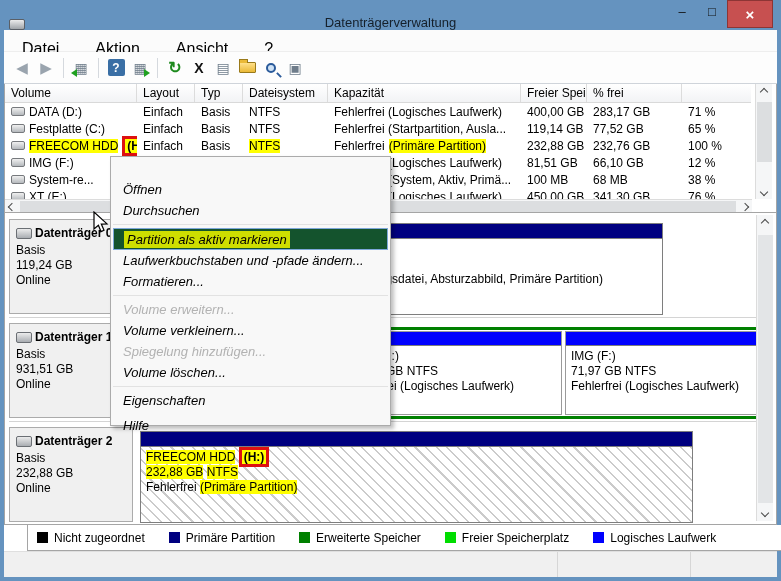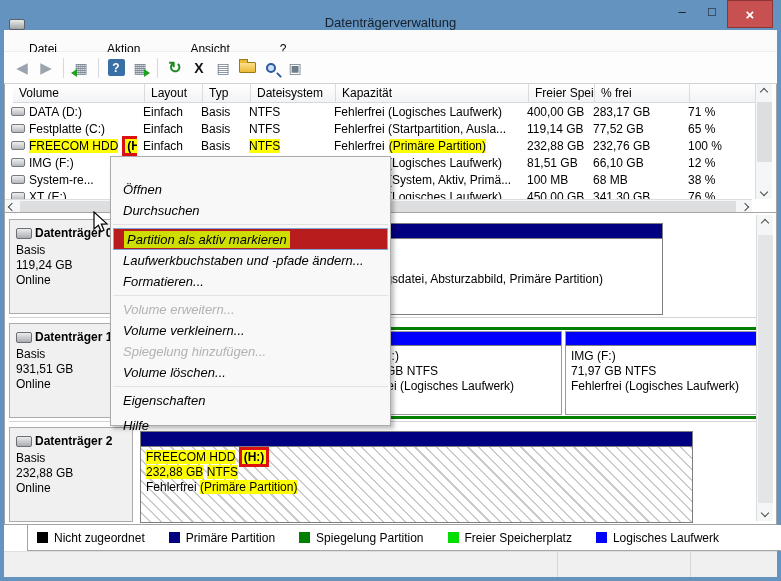--- a/index.html
+++ b/index.html
@@ -10,42 +10,42 @@
   
   .titlebar{position:absolute;left:0;top:0;width:781px;height:30px;display:flex;align-items:flex-end;}
   .appico{width:16px;height:11px;margin-left:9px;background:linear-gradient(#ececec,#9fa4a9);border:1px solid #5a5f66;border-radius:2px;}
   .title{position:absolute;left:0;right:0;text-align:center;font-size:13px;color:#15202b;}
   .ctrls{margin-left:auto;display:flex;align-items:flex-start;height:30px;z-index:2;}
   .ctrl{width:30px;height:22px;display:flex;align-items:center;justify-content:center;color:#111;font-size:13px;cursor:default;}
   .ctrl.close{width:46px;height:28px;background:#c75050;border:1px solid #8d3535;color:#fff;font-size:15px;font-weight:bold;margin-right:8px;}
 
   
   .menubar{position:absolute;left:4px;top:30px;width:773px;height:22px;background:#fbfbfb;display:flex;align-items:center;border-bottom:1px solid #eee;}
-  .mitem{padding:2px 25px;font-size:12px;margin-top:16px;}
+  .mitem{padding:2px 18px;font-size:16px;margin-top:16px;}
 
   
   .toolbar{position:absolute;left:4px;top:52px;width:773px;height:32px;background:#fdfdfd;border-bottom:1px solid #cfd4da;display:flex;align-items:center;padding-left:6px;}
   .ticon{width:24px;height:24px;display:flex;align-items:center;justify-content:center;font-size:14px;color:#6e7c8a;position:relative;}
   .ticon.navarrow{color:#9aa4ae;font-size:15px;}
   .ticon.help{color:#fff;}
   .ticon.help b{background:#3a6fa5;border-radius:2px;width:17px;height:17px;display:flex;align-items:center;justify-content:center;font-size:12px;}
   .ticon.refresh{color:#1e8a1e;font-size:16px;font-weight:bold;}
   .ticon.del{color:#111;font-weight:bold;font-size:14px;}
   .ticon .play{position:absolute;right:2px;bottom:3px;width:0;height:0;border-left:6px solid #1fa01f;border-top:4px solid transparent;border-bottom:4px solid transparent;}
   .ticon .playl{position:absolute;left:2px;bottom:3px;width:0;height:0;border-right:6px solid #1fa01f;border-top:4px solid transparent;border-bottom:4px solid transparent;}
   .tsep{width:1px;height:20px;background:#d5d9de;margin:0 5px;}
   .folder{width:17px;height:11px;background:linear-gradient(#ffe08a,#eab937);border:1px solid #9a7a1a;border-radius:1px;position:relative;}
   .folder::before{content:"";position:absolute;left:-1px;top:-4px;width:7px;height:3px;background:#eab937;border:1px solid #9a7a1a;border-bottom:none;}
   .mag{width:10px;height:10px;border:2px solid #2a5a9a;border-radius:50%;position:relative;background:#cfe2f5;}
   .mag::after{content:"";position:absolute;left:8px;top:9px;width:6px;height:2px;background:#2a5a9a;transform:rotate(45deg);}
 
   
   .vpane{position:absolute;left:4px;top:84px;width:773px;height:129px;background:#fff;border:1px solid #a5a5a5;border-top:none;}
   .grid{display:grid;grid-template-columns:132px 58px 48px 85px 193px 66px 95px 69px;}
-  .vhead{height:19px;background:linear-gradient(#ffffff,#f2f3f5);border-bottom:1px solid #d9d9d9;width:746px;margin-left:8px;}
+  .vhead{height:19px;background:linear-gradient(#ffffff,#f2f3f5);border-bottom:1px solid #d9d9d9;width:746px;}
   .vhead .hc{padding:2px 0 0 6px;border-right:1px solid #dcdcdc;font-size:12px;white-space:nowrap;overflow:hidden;}
   .rows{height:96px;overflow:hidden;width:746px;}
   .vrow{height:17px;align-items:center;white-space:nowrap;}
   .vrow .cell{padding-left:6px;overflow:hidden;display:flex;align-items:center;gap:4px;}
   .drive-ico{flex:0 0 auto;width:14px;height:9px;background:linear-gradient(#f0f0f0,#b5b9bd);border:1px solid #76797d;border-radius:2px;}
   .hl{background:#ffff00;}
   .redbox{border:3px solid #dd1111;background:#ffff00;padding:0 2px;font-weight:bold;}
   .b{font-weight:normal;}
   
   .vscroll{position:absolute;right:4px;top:0px;width:17px;height:115px;background:#f5f6f7;border-left:1px solid #dcdcdc;}
@@ -88,21 +88,21 @@
   .statusbar{position:absolute;left:4px;top:551px;width:773px;height:26px;background:#f0f0f0;border-top:1px solid #dfdfdf;display:flex;}
   .sbcell{height:100%;}
   .sb0{flex:1;}
   .sb1{width:133px;border-left:1px solid #d6d6d6;}
   .sb2{width:87px;border-left:1px solid #d6d6d6;}
 
   
   .menu{position:absolute;left:110px;top:156px;width:281px;height:270px;background:#f8f8f8;border:1px solid #ababab;box-shadow:3px 3px 4px rgba(0,0,0,.25);z-index:50;padding-top:22px;font-size:13px;font-style:italic;}
   .mi{height:21px;display:flex;align-items:center;padding-left:10px;margin:0 2px;white-space:nowrap;}
   .mi.dis{color:#b2b2b2;}
-  .mi.sel{background:#b91c1c;border:1px solid #7da7d9;height:22px;}
+  .mi.sel{background:#14532d;border:1px solid #7da7d9;height:22px;}
   .mi.sel .marker{background:#cede00;padding:1px 3px;}
   .msep{height:1px;background:#e2e2e2;margin:3px 2px;}
 
   
   .cursor{position:absolute;left:90px;top:211px;z-index:60;}
 </style>
 </head>
 <body>
 
 <div class="win">
@@ -372,21 +372,21 @@
     <span class="lgitem">
         <span class="lgsq" style="background:#000000"></span>
         <span>Nicht zugeordnet</span>
       </span>
     <span class="lgitem">
         <span class="lgsq" style="background:#000080"></span>
         <span>Primäre Partition</span>
       </span>
     <span class="lgitem">
         <span class="lgsq" style="background:#008000"></span>
-        <span>Spiegelung Partition</span>
+        <span>Erweiterte Speicher</span>
       </span>
     <span class="lgitem">
         <span class="lgsq" style="background:#00dd00"></span>
         <span>Freier Speicherplatz</span>
       </span>
     <span class="lgitem">
         <span class="lgsq" style="background:#0000ff"></span>
         <span>Logisches Laufwerk</span>
       </span>
   </div>

